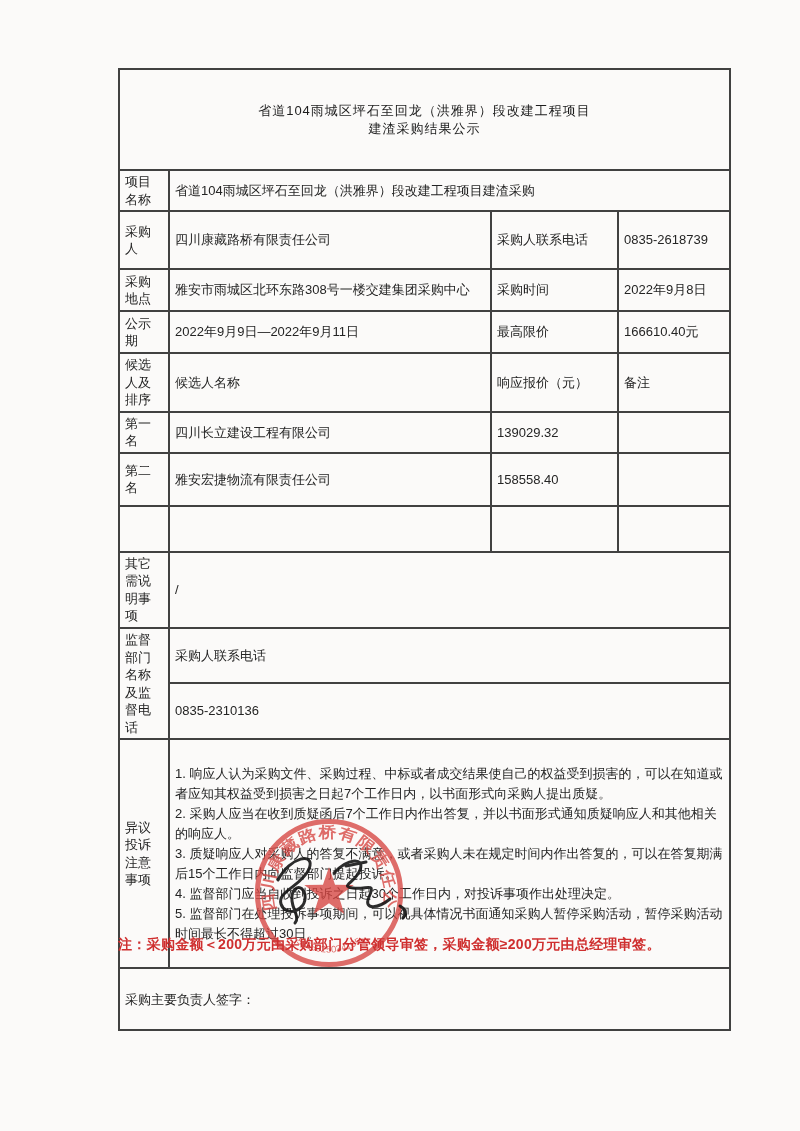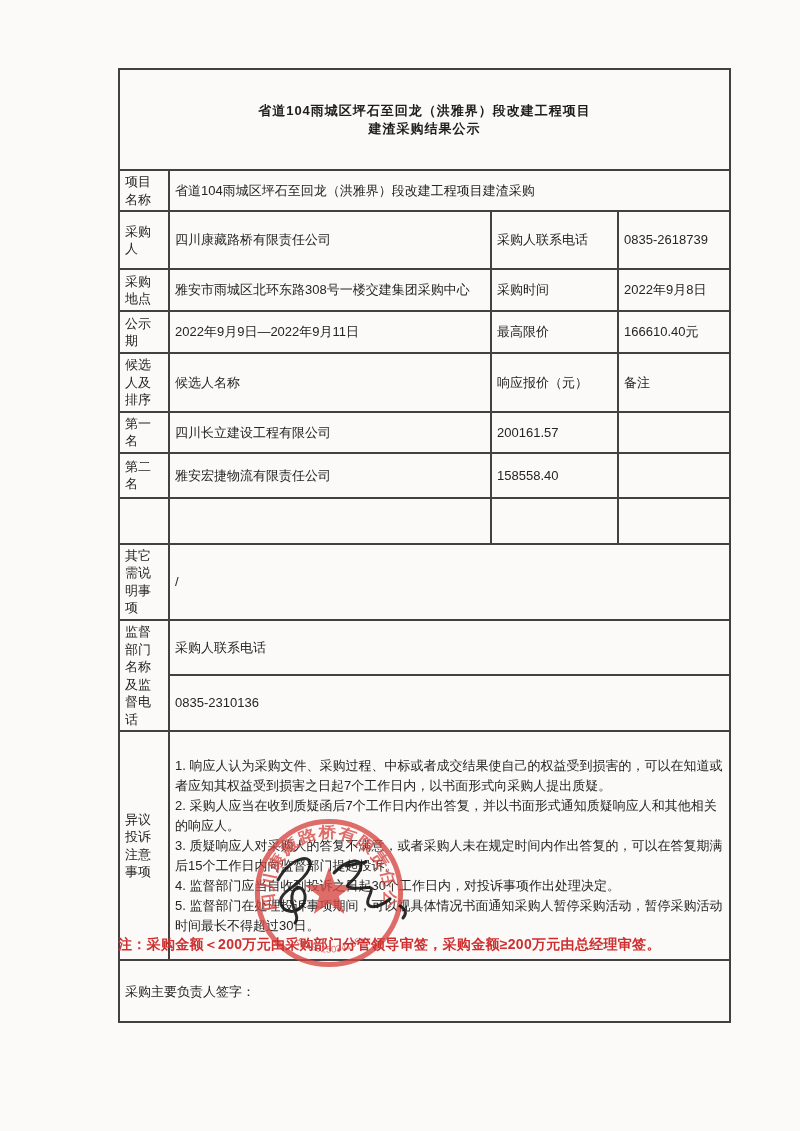--- a/index.html
+++ b/index.html
@@ -16,21 +16,21 @@
     border-collapse:collapse;table-layout:fixed;
   }
   .doc td{
     border:2px solid #414141;
     font-size:13px;line-height:1.35;
     padding:2px 5px;vertical-align:middle;
     overflow:hidden;
     word-break:break-all;
   }
   .title-cell{
-    font-size:20px;font-weight:bold;text-align:center;
+    font-size:20px;font-weight:normal;text-align:center;
     vertical-align:top;padding-top:20px;line-height:1.6;
     letter-spacing:1px;color:#1c1c1c;margin-top:40px;
   }
   .lbl{padding:2px 3px}
   .c{text-align:left}
   .c-label{text-align:left}
   .obj{vertical-align:middle;padding:6px 7px}
   .obj p{margin:0;line-height:20px;font-size:13px}
   .sig-cell{font-size:14px;padding-left:5px}
   .footnote{
@@ -89,25 +89,25 @@
       <tr style="height:39px">
         <td class="lbl">候选人及排序</td>
         <td class="c">候选人名称</td>
         <td class="c">响应报价（元）</td>
         <td class="c">备注</td>
       </tr>
 
       <tr style="height:40px">
         <td class="lbl">第一名</td>
         <td class="c">四川长立建设工程有限公司</td>
-        <td class="c">200161.57</td>
+        <td class="c">139029.32</td>
         <td class="c"></td>
       </tr>
 
-      <tr style="height:45px">
+      <tr style="height:53px">
         <td class="lbl">第二名</td>
         <td class="c">雅安宏捷物流有限责任公司</td>
         <td class="c">158558.40</td>
         <td class="c"></td>
       </tr>
 
       <tr style="height:46px">
         <td class="lbl"></td>
         <td class="c"></td>
         <td class="c"></td>

